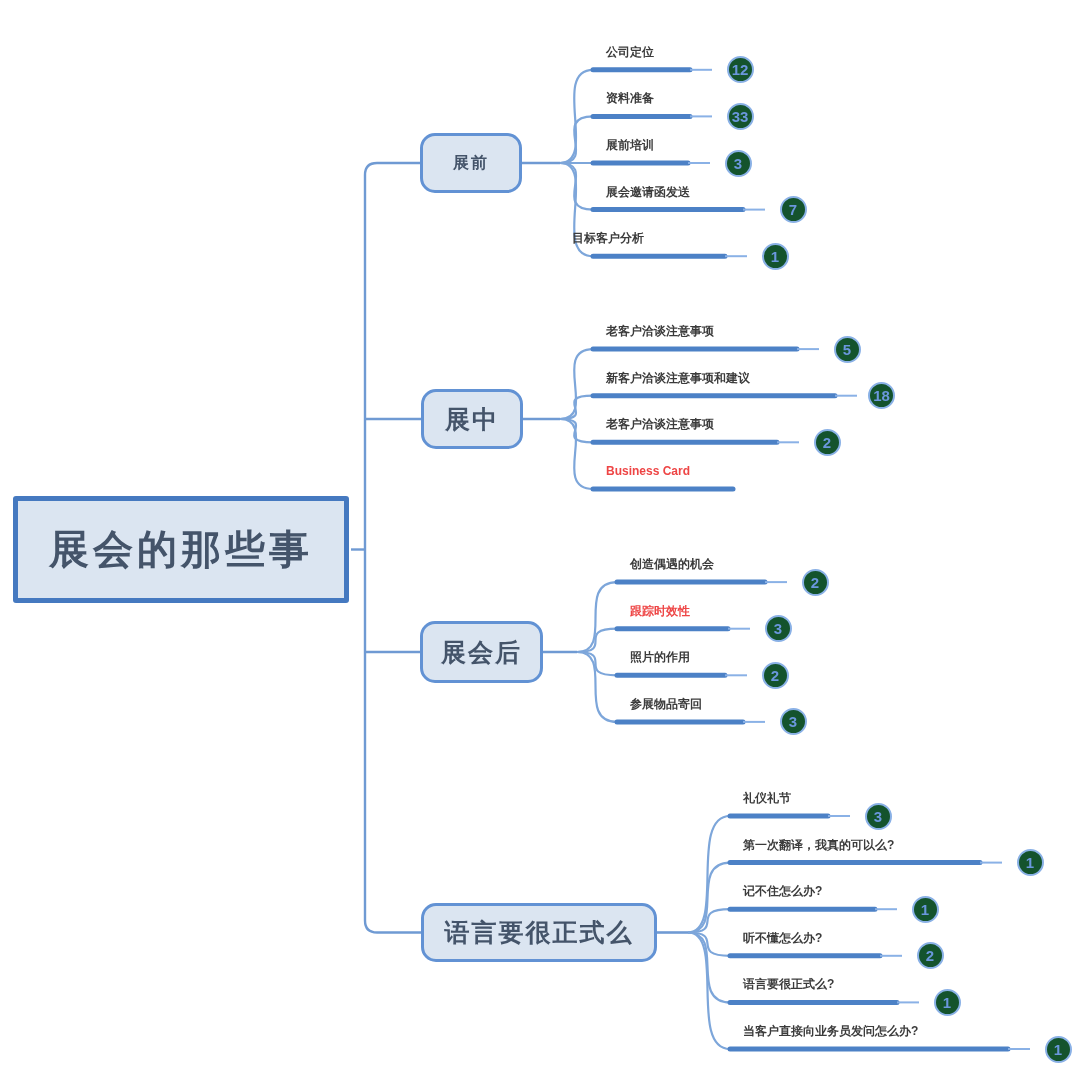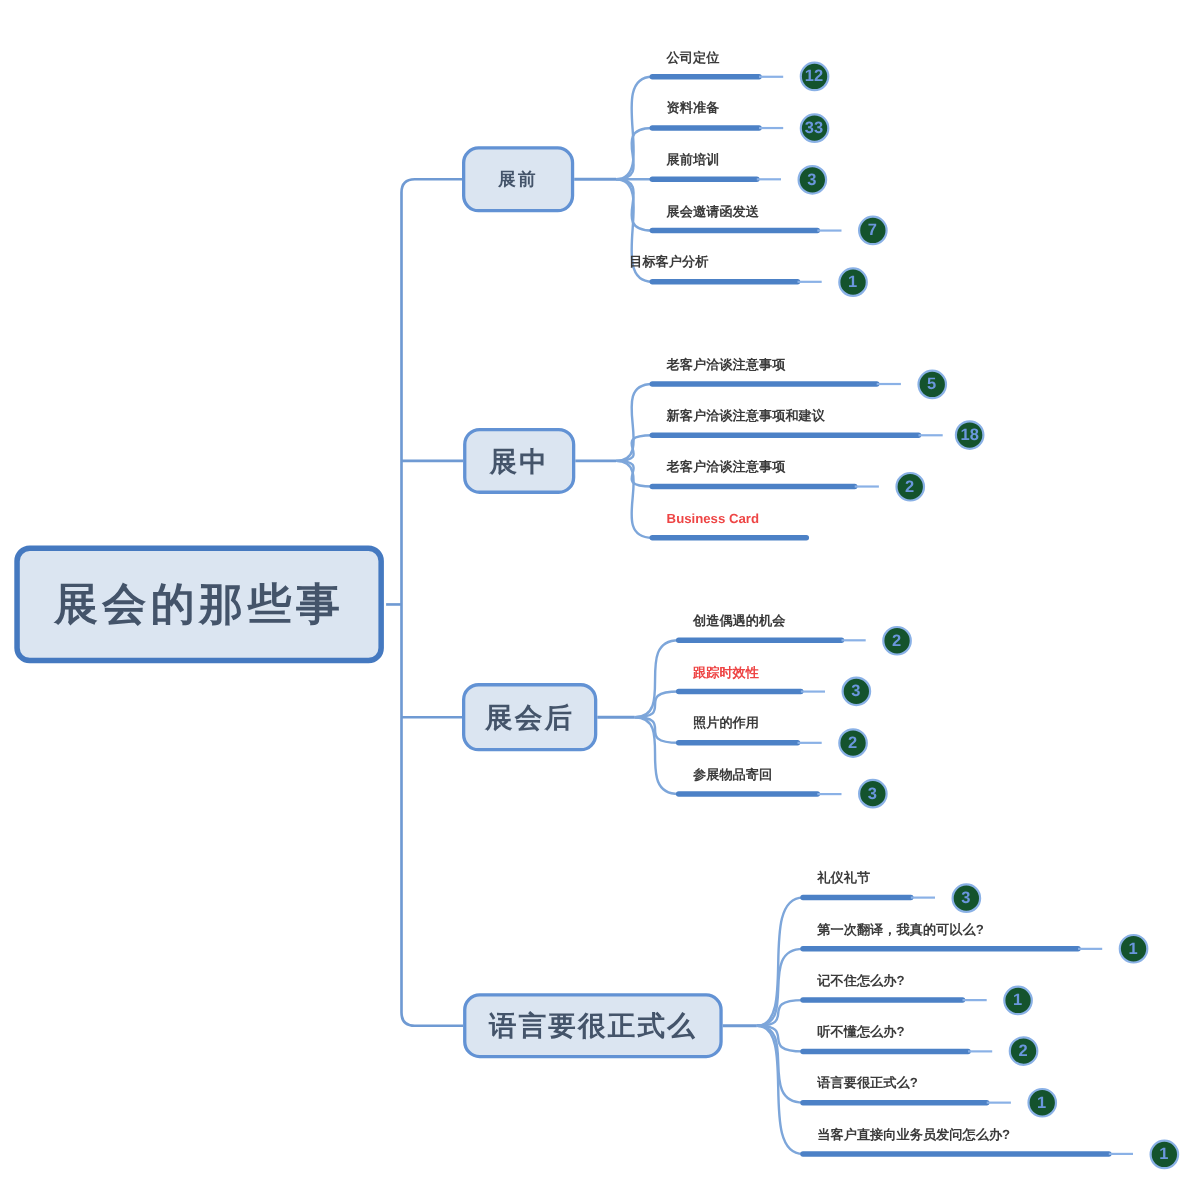--- a/index.html
+++ b/index.html
@@ -30,21 +30,21 @@
   .node-box{
     position:absolute;display:flex;align-items:center;justify-content:center;
     background:var(--node-fill);border:3px solid var(--branch-border);
     border-radius:15px;box-sizing:border-box;
     color:var(--node-text);font-weight:600;letter-spacing:2px;
   }
   #root-node{
     position:absolute;left:13px;top:496px;width:336px;height:107px;
     display:flex;align-items:center;justify-content:center;
     background:var(--node-fill);border:5px solid var(--node-border);
-    border-radius:14px;box-sizing:border-box;
+    border-radius:3px;box-sizing:border-box;
     color:var(--node-text);font-size:40px;font-weight:600;letter-spacing:4px;
   }
   .sub-label{
     position:absolute;white-space:nowrap;font-size:12px;line-height:19px;
     font-weight:600;color:var(--label-text);
   }
   .sub-label.highlight{color:var(--highlight);}
   .badge{
     position:absolute;width:27px;height:27px;box-sizing:border-box;
     border:2.5px solid var(--badge-border);border-radius:50%;

